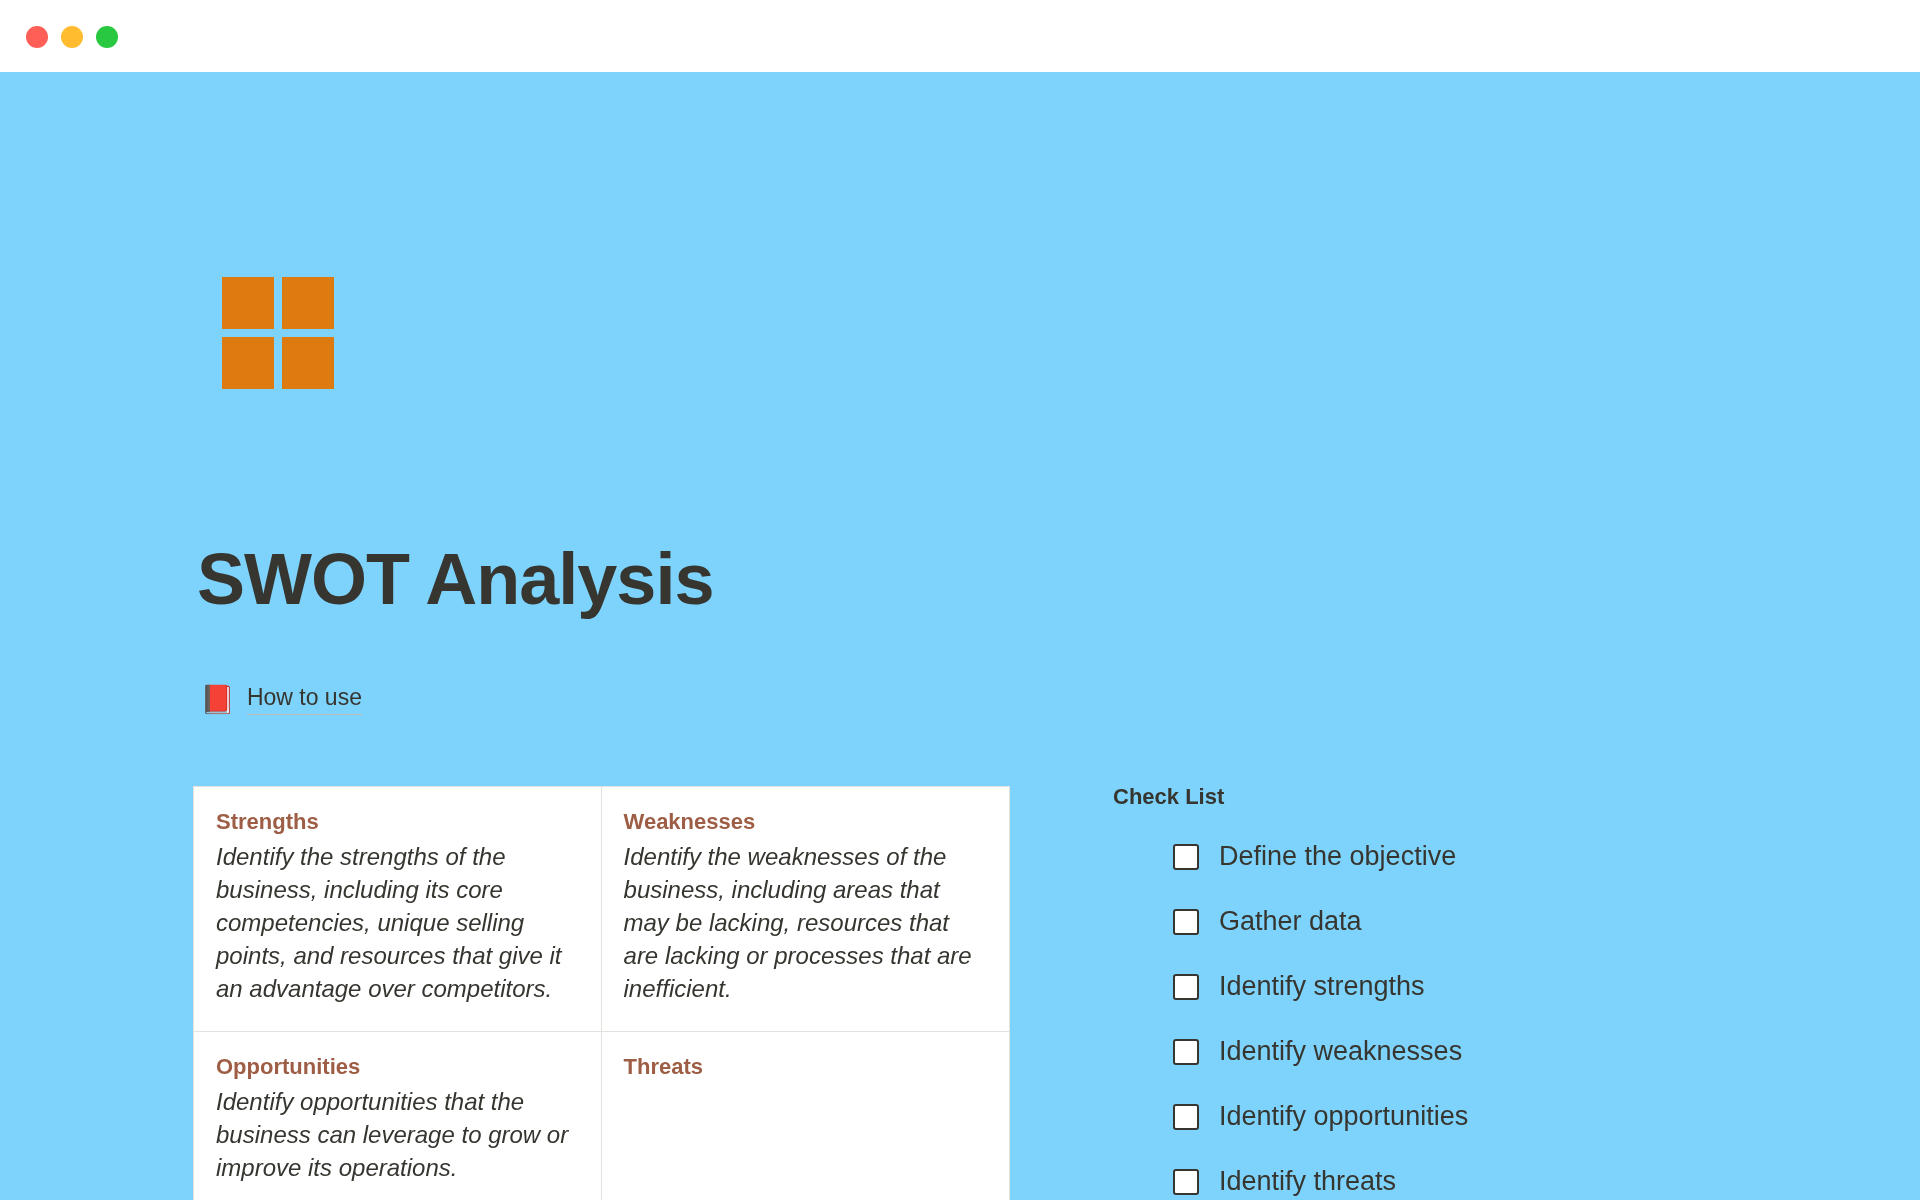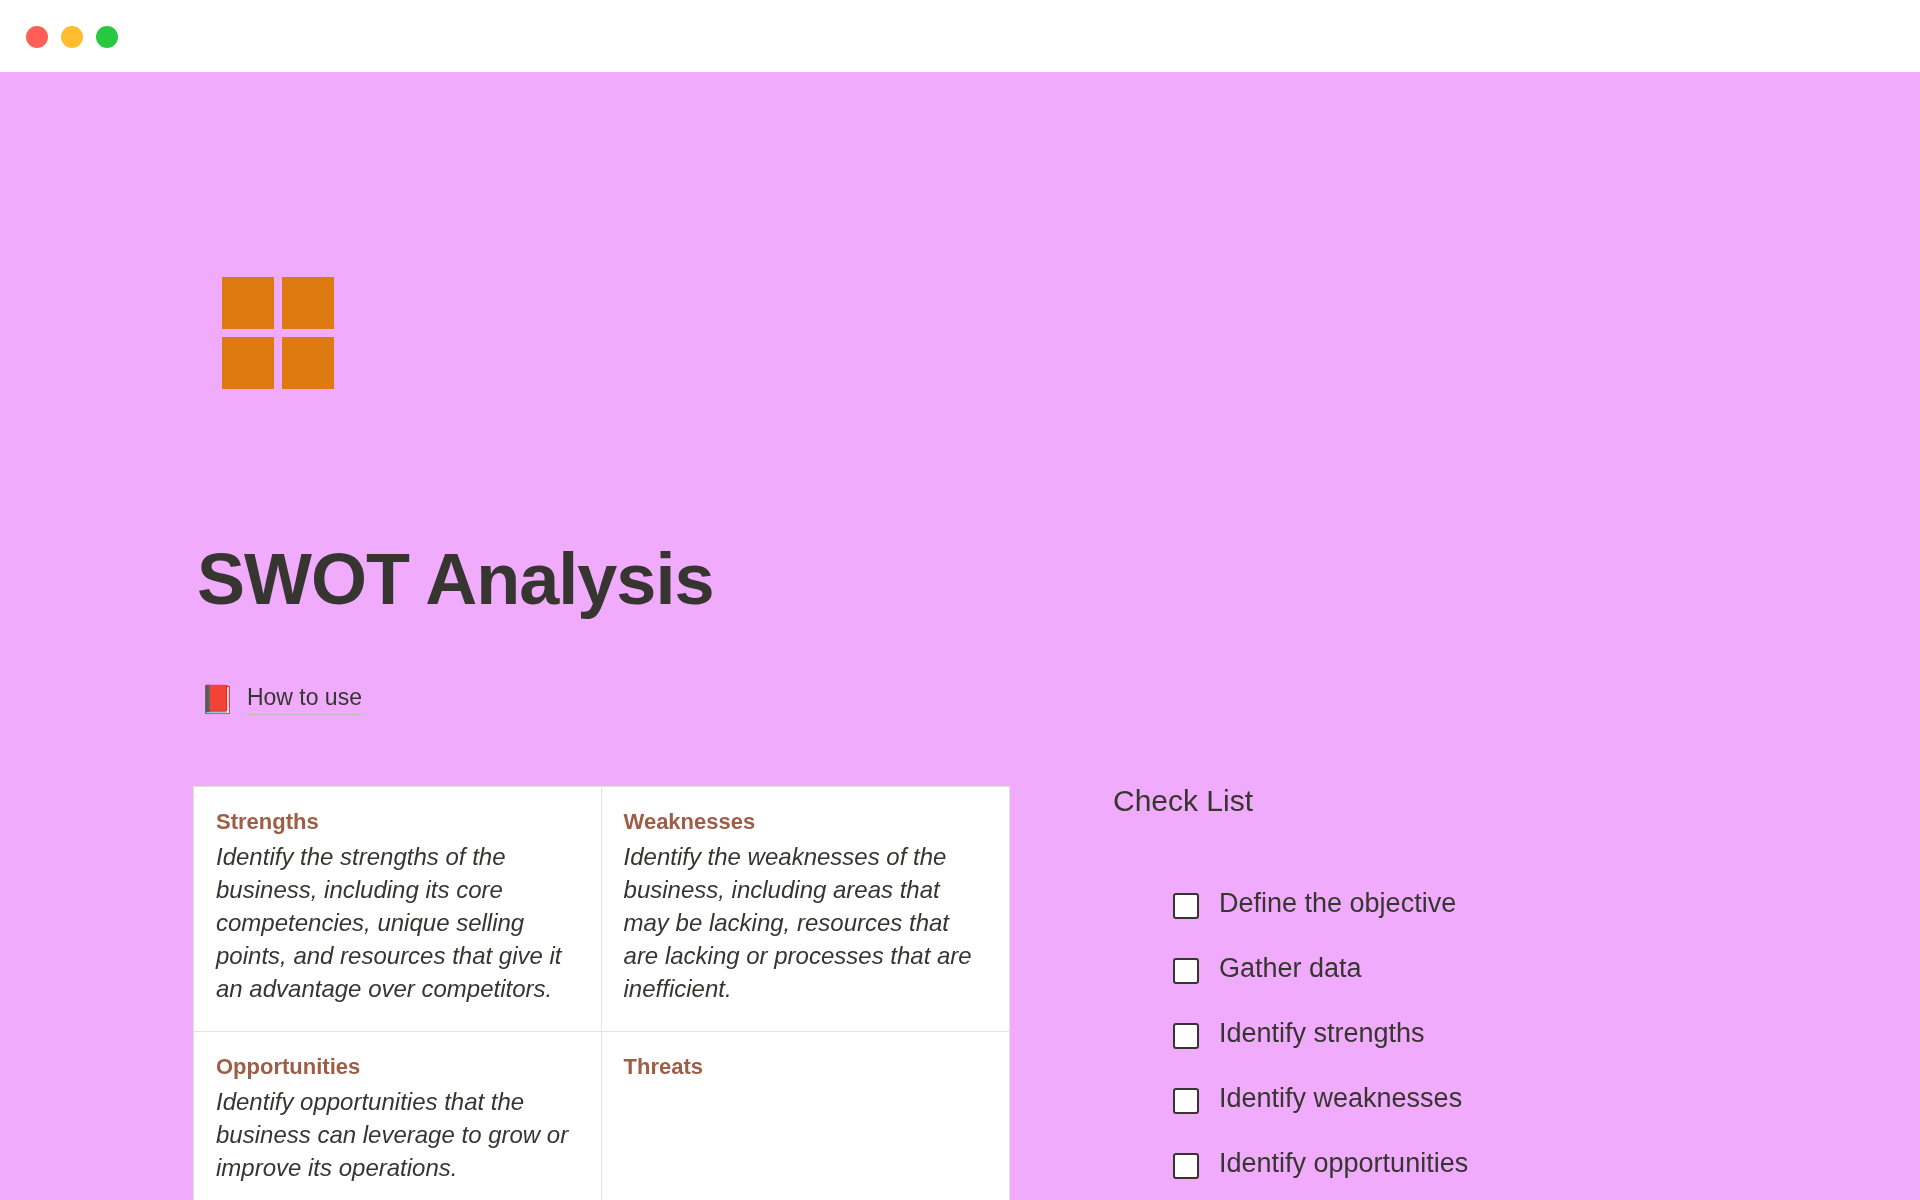--- a/index.html
+++ b/index.html
@@ -37,21 +37,21 @@
   .dot-min   { background: #febc2e; }
   .dot-max   { background: #28c840; }
 
   
   .page {
     position: absolute;
     top: 72px;
     left: 0;
     width: 1920px;
     height: 1128px;
-    background: #f0abfc;
+    background: #7dd3fc;
   }
 
   
   .logo {
     position: absolute;
     left: 222px;
     top: 205px;
     width: 112px;
     height: 112px;
     display: grid;
@@ -125,28 +125,28 @@
   }
 
   
   .checklist {
     position: absolute;
     left: 1113px;
     top: 712px;
     width: 620px;
   }
   .checklist-title {
-    font-size: 30px;
-    font-weight: normal;
-    color: #37352f;
-    margin: 0 0 36px 0;
+    font-size: 22px;
+    font-weight: bold;
+    color: #37352f;
+    margin: 0 0 14px 0;
   }
   .check-item {
     display: flex;
-    align-items: flex-end;
+    align-items: center;
     gap: 20px;
     height: 65px;
     padding-left: 60px;
   }
   .checkbox {
     width: 26px;
     height: 26px;
     border: 2.5px solid #37352f;
     border-radius: 3px;
     background: #fff;

